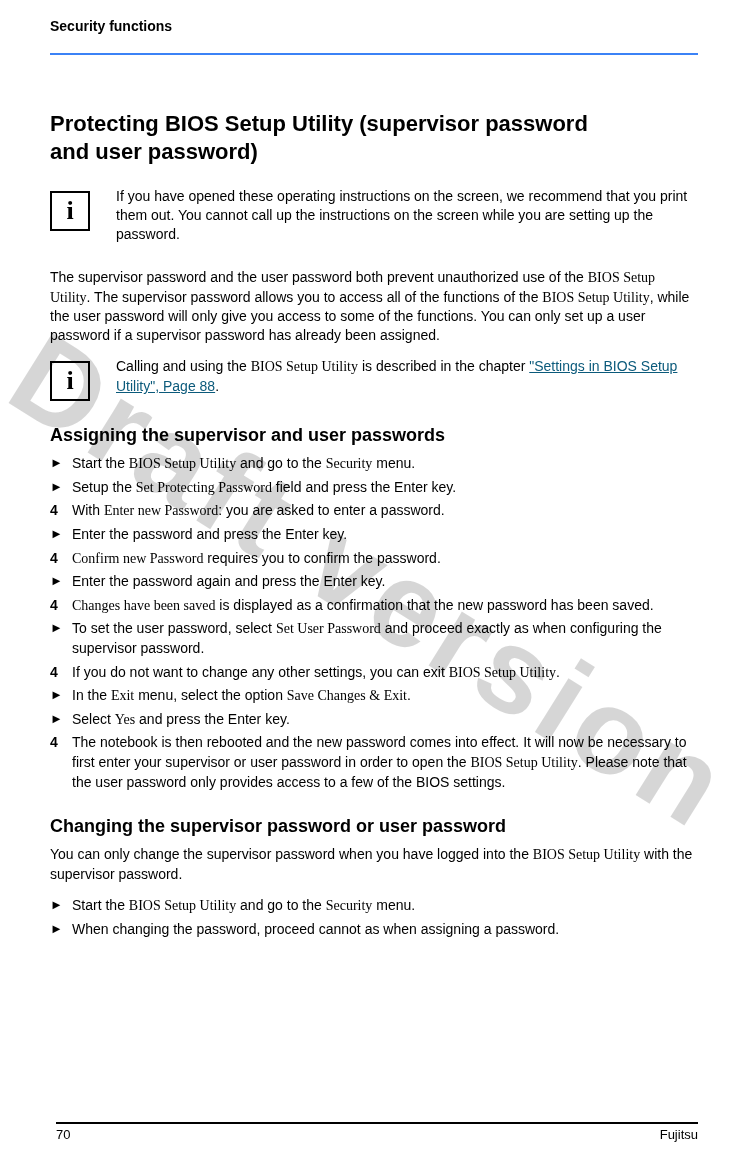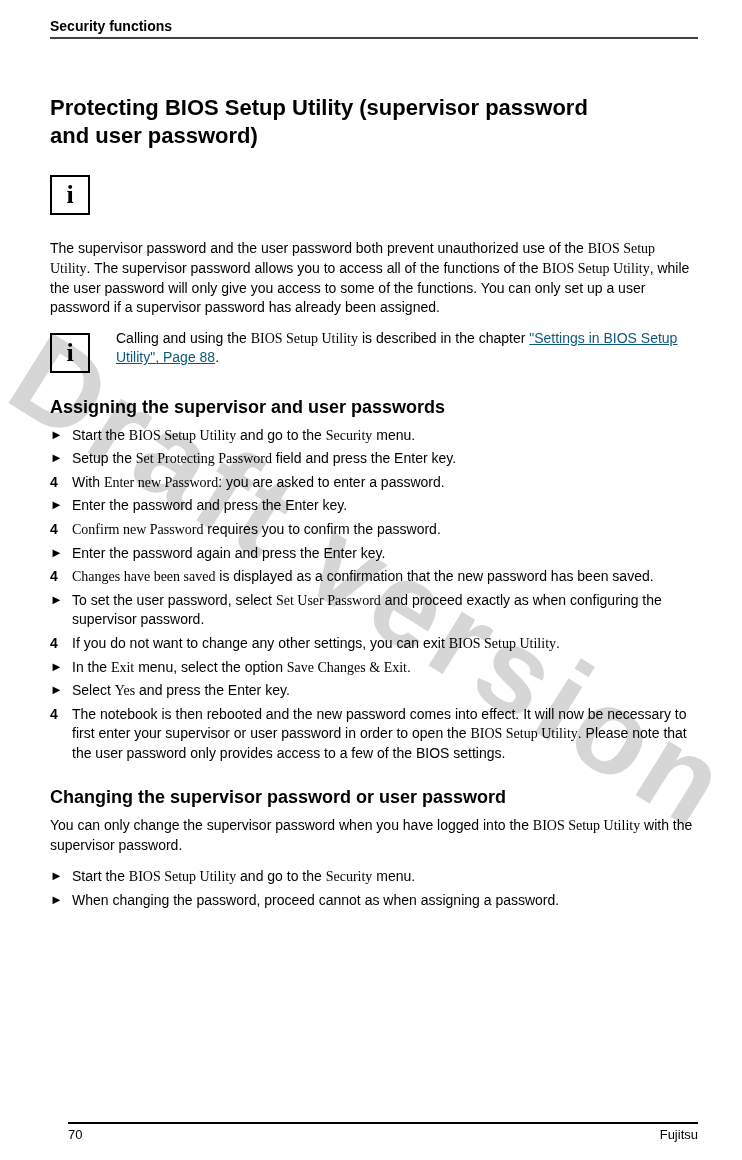--- a/index.html
+++ b/index.html
@@ -8,22 +8,22 @@
       width: 742px;
       height: 1160px;
       position: relative;
       background: #fff;
       padding: 18px 44px 18px 50px;
       color: #000;
     }
     .header-bar {
       font-weight: bold;
       font-size: 14px;
-      border-bottom: 2px solid #404040;
-      padding-bottom: 3px;
+      border-bottom: 2px solid #3b82f6;
+      padding-bottom: 19px;
       margin-bottom: 55px;
     }
     .main-heading {
       font-weight: bold;
       font-size: 22px;
       line-height: 1.25;
       margin-bottom: 22px;
     }
     .info-box {
       display: flex;
@@ -87,21 +87,21 @@
       font-size: 14px;
     }
     .link {
       color: #0b5a7b;
       text-decoration: underline;
     }
     .italic { font-family: "Times New Roman", serif; }
     .footer {
       position: absolute;
       bottom: 18px;
-      left: 68px;
+      left: 56px;
       right: 44px;
       border-top: 2px solid #000;
       padding-top: 3px;
       display: flex;
       justify-content: space-between;
       font-size: 13px;
     }
     .watermark {
       position: absolute;
       top: 50%;
@@ -122,20 +122,21 @@
 
 <div class="header-bar">Security functions</div>
 
 <h1 class="main-heading">
   <span>Protecting BIOS Setup Utility (supervisor password</span><br>
   <span>and user password)</span>
 </h1>
 
 <div class="info-box">
   <div class="info-icon">i</div>
+  <div class="info-text">If you have opened these operating instructions on the screen, we recommend that you print them out.  You cannot call up the instructions on the screen while you are setting up the password.</div>
 </div>
 
 <p class="paragraph">
   <span>The supervisor password and the user password both prevent unauthorized use of the </span><span class="italic">BIOS Setup Utility</span><span>. The supervisor password allows you to access all of the functions of the </span><span class="italic">BIOS Setup Utility</span><span>, while the user password will only give you access to some of the functions. You can only set up a user password if a supervisor password has already been assigned.</span>
 </p>
 
 <div class="info-box">
   <div class="info-icon">i</div>
   <div class="info-text">
     <span>Calling and using the </span><span class="italic">BIOS Setup Utility</span><span> is described in the chapter </span><a href="#" class="link">"Settings in BIOS Setup Utility", Page 88</a><span>.</span>

